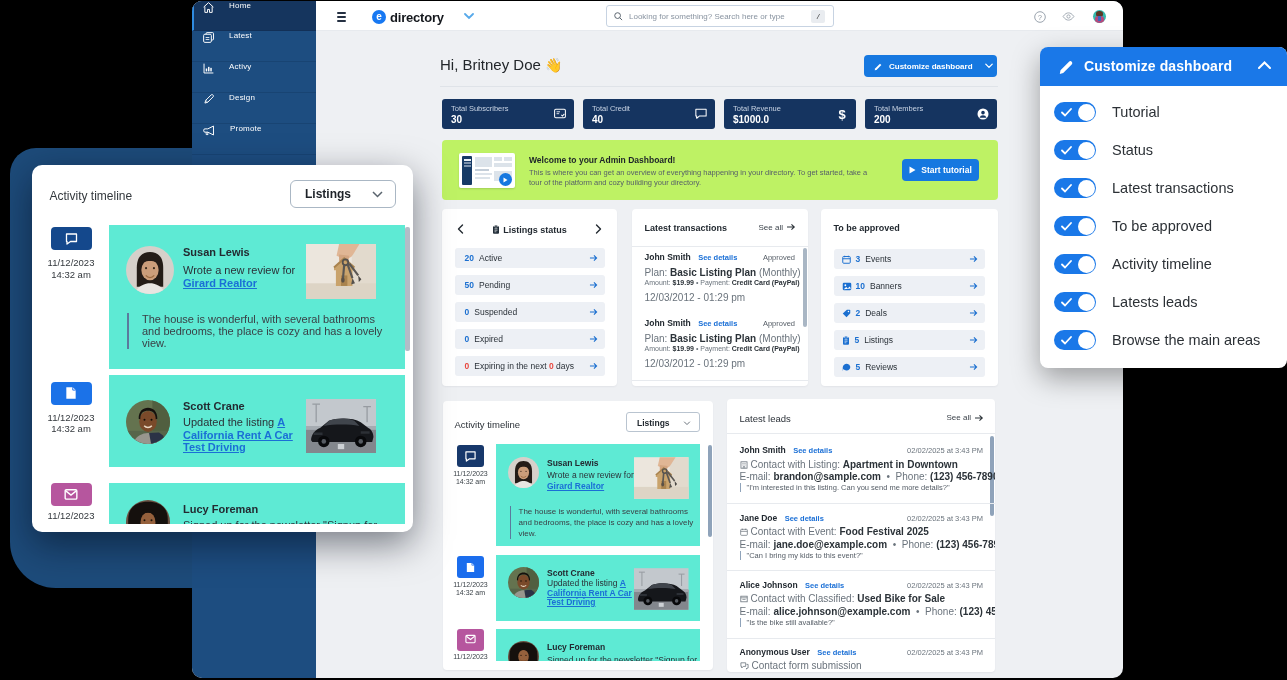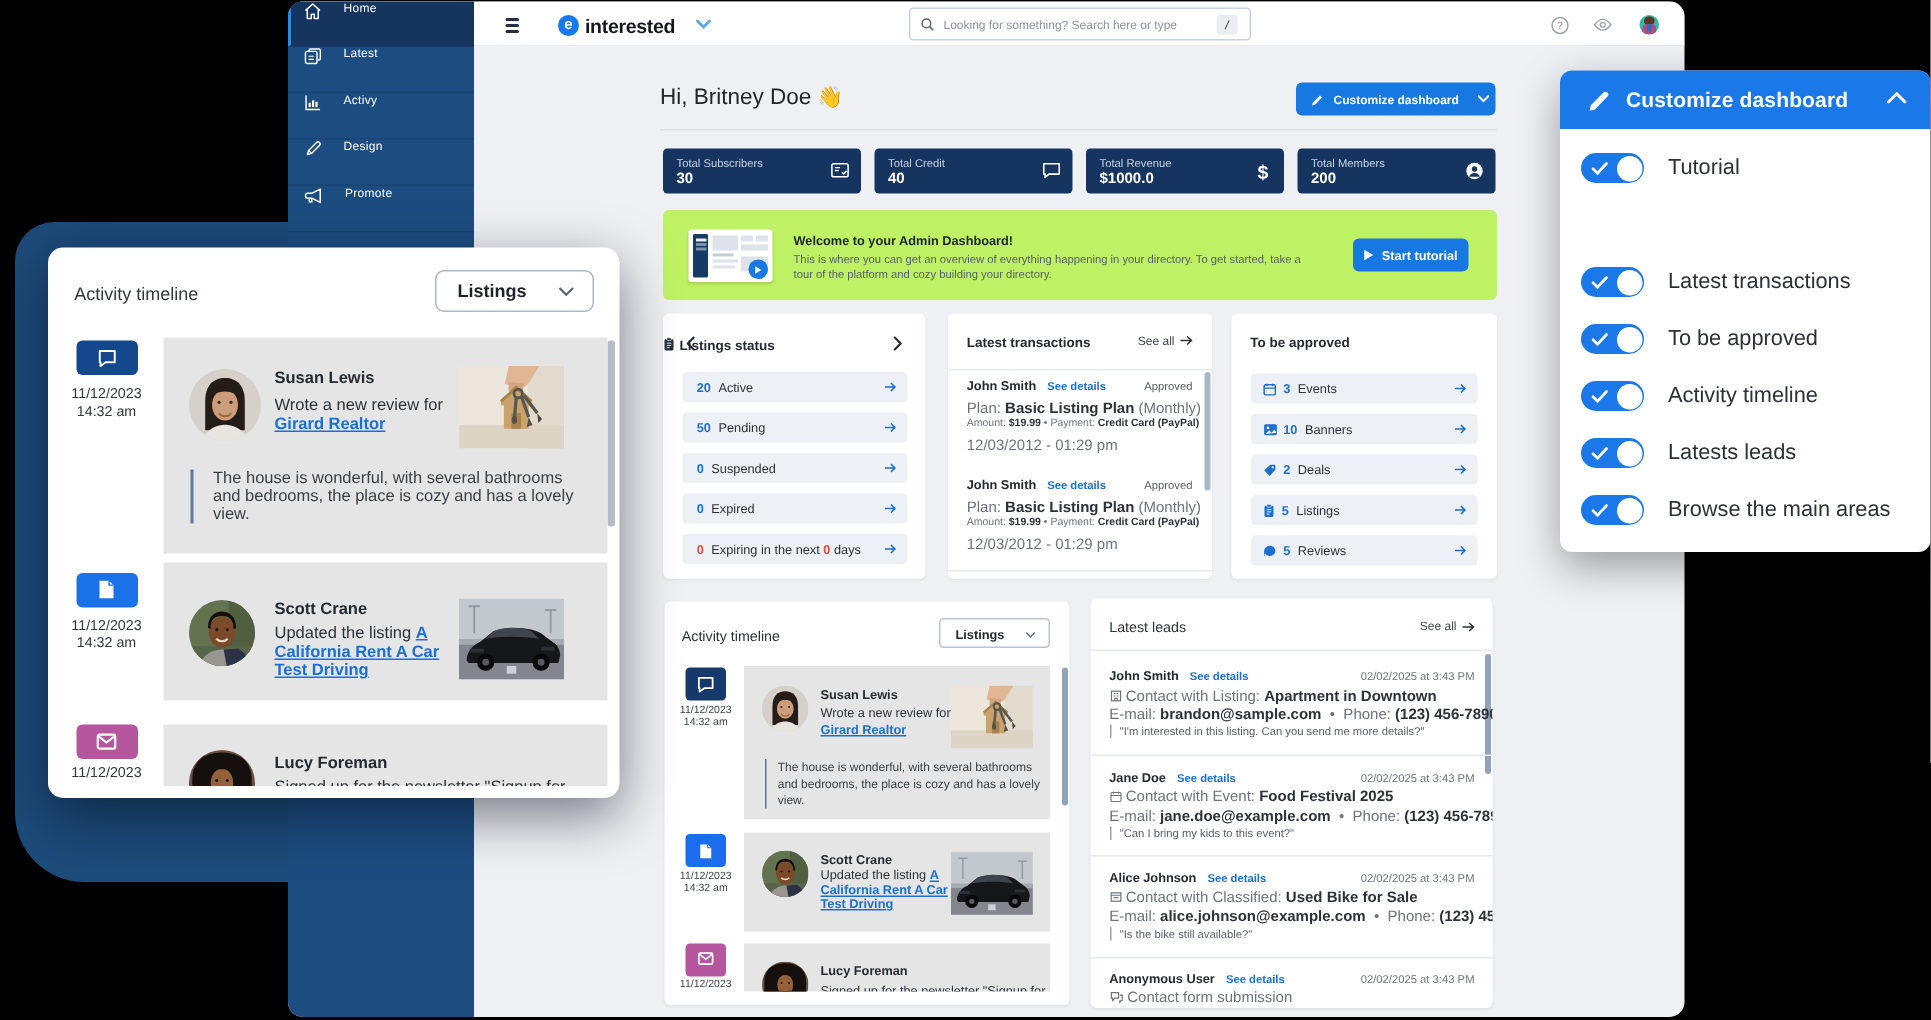--- a/index.html
+++ b/index.html
@@ -44,21 +44,21 @@
 .garr{position:absolute;right:7px;top:6px}
 .seeall{font-size:8px;color:#3c434b;display:flex;align-items:center;gap:3px}
 .sdet{font-size:7.5px;font-weight:bold;color:#1a6fd6}
 .gtxt{font-size:10px;color:#6a737c;white-space:nowrap}
 .gtxt b{color:#2b3238}
 .divl{position:absolute;height:1px;background:#e7eaee;left:0;width:100%}
 .sbar{position:absolute;border-radius:2px;background:#9fb0c2}
 
 .tlico{position:absolute;border-radius:3px;display:flex;align-items:center;justify-content:center}
 .tldate{position:absolute;font-size:7px;color:#3b4248;text-align:center;line-height:8px}
-.tlblock{position:absolute;background:#e5e5e5}
+.tlblock{position:absolute;background:#5eead4}
 .quoteb{border-left:2px solid #5b7a9d;color:#3a4046}
 
 #fcard{position:absolute;left:32px;top:165px;width:381px;height:367px;background:#fff;border-radius:10px;box-shadow:0 12px 36px rgba(2,8,22,.5);overflow:hidden;z-index:20}
 
 #cpanel{position:absolute;left:1040px;top:47px;width:247px;height:321px;background:#fff;border-radius:8px;box-shadow:0 10px 28px rgba(0,0,0,.35);z-index:20}
 #chead{position:absolute;left:0;top:0;width:100%;height:38.5px;background:#1a78e8;border-radius:8px 8px 0 0;display:flex;align-items:center}
 #chead .t{color:#fff;font-size:14px;font-weight:bold;margin-left:44px;letter-spacing:.1px}
 .crow{position:absolute;left:0;width:100%;height:38px}
 .crow .lb{position:absolute;left:72px;top:11px;font-size:14.5px;color:#2c3136}
 .tog{position:absolute;left:14px;top:9px;width:42px;height:20px;background:#1a78e8;border-radius:10px}
@@ -142,21 +142,21 @@
       </g>
 </defs>
 </svg>
 <div id="deco"></div>
 <div id="dash">
   <div id="topbar">
     <div class="hline" style="top:11px"></div>
       <div class="hline" style="top:15px"></div>
       <div class="hline" style="top:19px"></div>
     <div id="logoc">e</div>
-      <div id="logot">interested</div>
+      <div id="logot">directory</div>
     <svg class="abs" style="left:272px;top:12px" width="10" height="7" viewBox="0 0 10 7">
         <path d="M1 1l4 4 4-4" fill="none" stroke="#57a9ea" stroke-width="1.8" stroke-linecap="round"></path>
       </svg>
     <div id="search">
       <svg style="margin-left:7px" width="9" height="9" viewBox="0 0 10 10">
           <circle cx="4" cy="4" r="3.2" fill="none" stroke="#5a646e" stroke-width="1.1"></circle>
           <path d="M6.4 6.4L9 9" stroke="#5a646e" stroke-width="1.1"></path>
         </svg>
       <span class="ph">Looking for something? Search here or type</span>
       <div id="skey">/</div>
@@ -288,21 +288,21 @@
     </div>
   </div>
 
   <div class="panel" style="left:250px;top:207.5px;width:175px;height:177px">
     <svg class="abs" style="left:15px;top:15px" width="7" height="10" viewBox="0 0 7 10">
         <path d="M5.5 1L1.5 5l4 4" fill="none" stroke="#232a31" stroke-width="1.4" stroke-linecap="round" stroke-linejoin="round"></path>
       </svg>
     <svg class="abs" style="left:153px;top:15px" width="7" height="10" viewBox="0 0 7 10">
         <path d="M1.5 1l4 4-4 4" fill="none" stroke="#232a31" stroke-width="1.4" stroke-linecap="round" stroke-linejoin="round"></path>
       </svg>
-    <div class="phead" style="position:absolute;left:0;width:100%;top:16px;">
+    <div class="phead" style="position:absolute;left:0;width:100%;top:16px;text-align:center">
       <svg style="vertical-align:-1px;margin-right:3px" width="8" height="9" viewBox="0 0 10 12">
           <rect x="1" y="1.5" width="8" height="10" rx="1.2" fill="#232f3a"></rect>
           <rect x="3" y="0.3" width="4" height="2.4" rx="0.8" fill="#232f3a" stroke="#fff" stroke-width=".6"></rect>
           <path d="M3 5h4M3 7h4M3 9h2.5" stroke="#fff" stroke-width=".8"></path>
         </svg>Listings status</div>
     <div class="grow" style="left:12.5px;top:39px;width:150px"><b class="n" style="margin-left:10px">20</b>Active<svg class="garr" width="9" height="8" viewBox="0 0 10 9">
           <path d="M1 4.5h7.3M5.5 1.5l3 3-3 3" fill="none" stroke="#1b6fd0" stroke-width="1.2"></path>
         </svg></div>
     <div class="grow" style="left:12.5px;top:66px;width:150px"><b class="n" style="margin-left:10px">50</b>Pending<svg class="garr" width="9" height="8" viewBox="0 0 10 9">
           <path d="M1 4.5h7.3M5.5 1.5l3 3-3 3" fill="none" stroke="#1b6fd0" stroke-width="1.2"></path>
@@ -546,20 +546,29 @@
   </div>
   <div class="crow" style="top:46px">
       <div class="tog">
         <svg class="abs" style="left:7px;top:5.5px" width="11" height="9" viewBox="0 0 11 9">
           <path d="M1 4.5l3 3L10 1" fill="none" stroke="#fff" stroke-width="1.8" stroke-linecap="round"></path>
         </svg>
         <div class="knob"></div>
       </div>
       <div class="lb">Tutorial</div>
     </div>
+  <div class="crow" style="top:84px">
+      <div class="tog">
+        <svg class="abs" style="left:7px;top:5.5px" width="11" height="9" viewBox="0 0 11 9">
+          <path d="M1 4.5l3 3L10 1" fill="none" stroke="#fff" stroke-width="1.8" stroke-linecap="round"></path>
+        </svg>
+        <div class="knob"></div>
+      </div>
+      <div class="lb">Status</div>
+    </div>
   <div class="crow" style="top:122px">
       <div class="tog">
         <svg class="abs" style="left:7px;top:5.5px" width="11" height="9" viewBox="0 0 11 9">
           <path d="M1 4.5l3 3L10 1" fill="none" stroke="#fff" stroke-width="1.8" stroke-linecap="round"></path>
         </svg>
         <div class="knob"></div>
       </div>
       <div class="lb">Latest transactions</div>
     </div>
   <div class="crow" style="top:160px">

